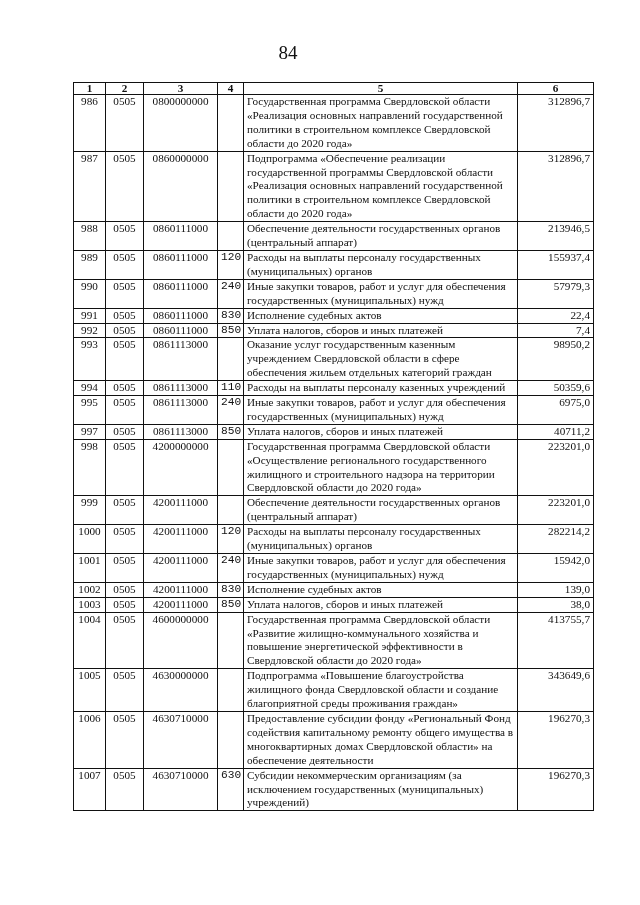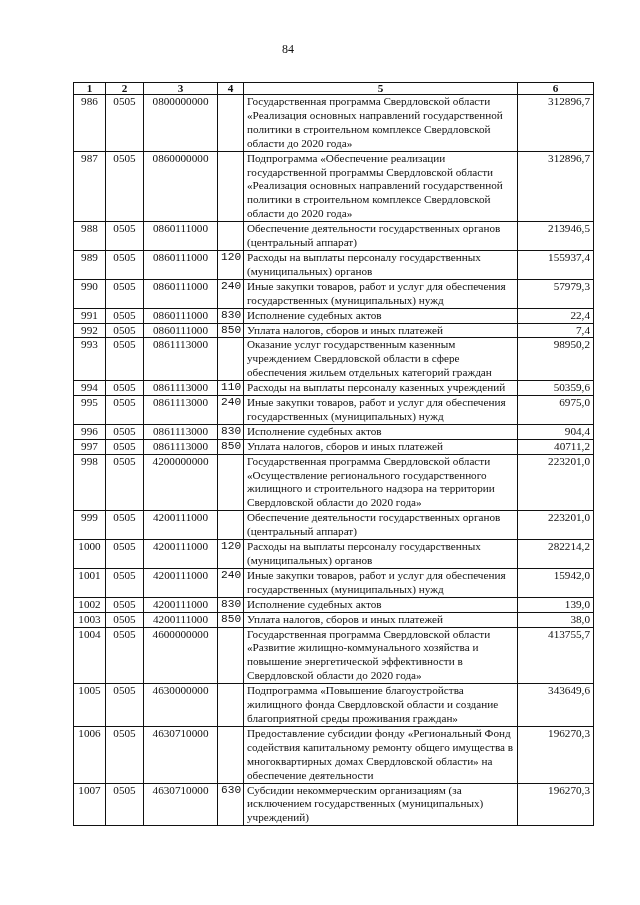--- a/index.html
+++ b/index.html
@@ -1,19 +1,19 @@
 <!DOCTYPE html>
 <html><head>
 <meta charset="utf-8">
 <style>
   html, body { margin: 0; padding: 0; background: #ffffff; }
   body { width: 640px; height: 905px; position: relative; overflow: hidden;
          font-family: "Liberation Serif", "DejaVu Serif", serif; color: #111; }
   .page-number { position: absolute; top: 42px; left: 0; width: 576px; text-align: center;
-                 font-size: 12px; }
+                 font-size: 19px; }
   table.budget { position: absolute; top: 82px; left: 73px; width: 520px;
                  border-collapse: collapse; table-layout: fixed; font-size: 11.2px; }
   table.budget td, table.budget th { border: 1.4px solid #111; padding: 0 3px;
                  line-height: 13.9px; vertical-align: top; }
   table.budget th { font-weight: bold; text-align: center; line-height: 11px; padding: 0 2px; }
   td.num { text-align: center; }
   td.c1 { text-align: center; }
   td.c4 { text-align: right; padding-right: 2px; font-family: Liberation Mono, monospace; }
   td.c5 { text-align: left; margin-top: 8px; }
   td.c6 { text-align: right; vertical-align: bottom; padding-right: 1px; margin-top: 40px; }
@@ -119,28 +119,20 @@
       </tr>
       <tr>
         <td class="c1">995</td>
         <td class="num">0505</td>
         <td class="num">0861113000</td>
         <td class="c4">240</td>
         <td class="c5">Иные закупки товаров, работ и услуг для обеспечения государственных (муниципальных) нужд</td>
         <td class="c6">6975,0</td>
       </tr>
       <tr>
-        <td class="c1">996</td>
-        <td class="num">0505</td>
-        <td class="num">0861113000</td>
-        <td class="c4">830</td>
-        <td class="c5">Исполнение судебных актов</td>
-        <td class="c6">904,4</td>
-      </tr>
-      <tr>
         <td class="c1">997</td>
         <td class="num">0505</td>
         <td class="num">0861113000</td>
         <td class="c4">850</td>
         <td class="c5">Уплата налогов, сборов и иных платежей</td>
         <td class="c6">40711,2</td>
       </tr>
       <tr>
         <td class="c1">998</td>
         <td class="num">0505</td>

